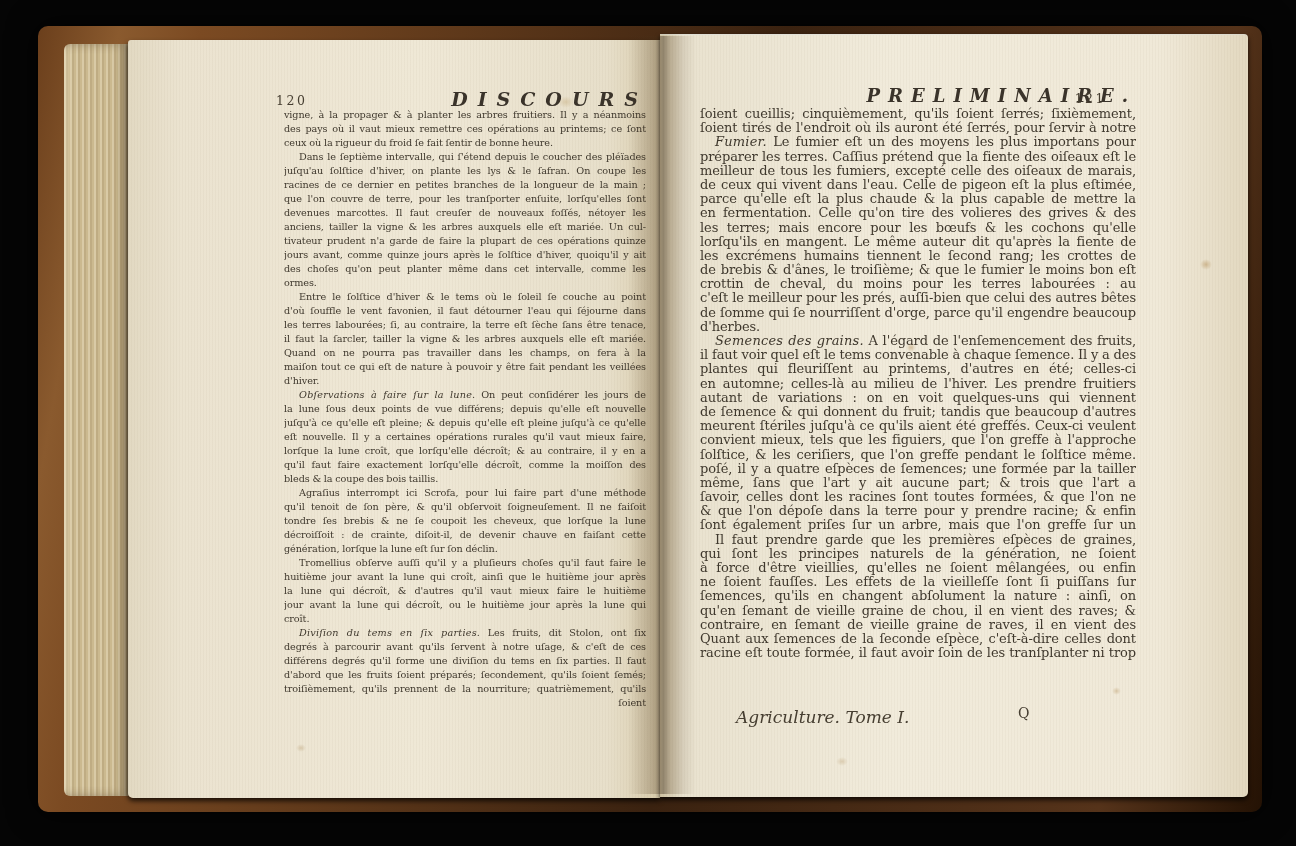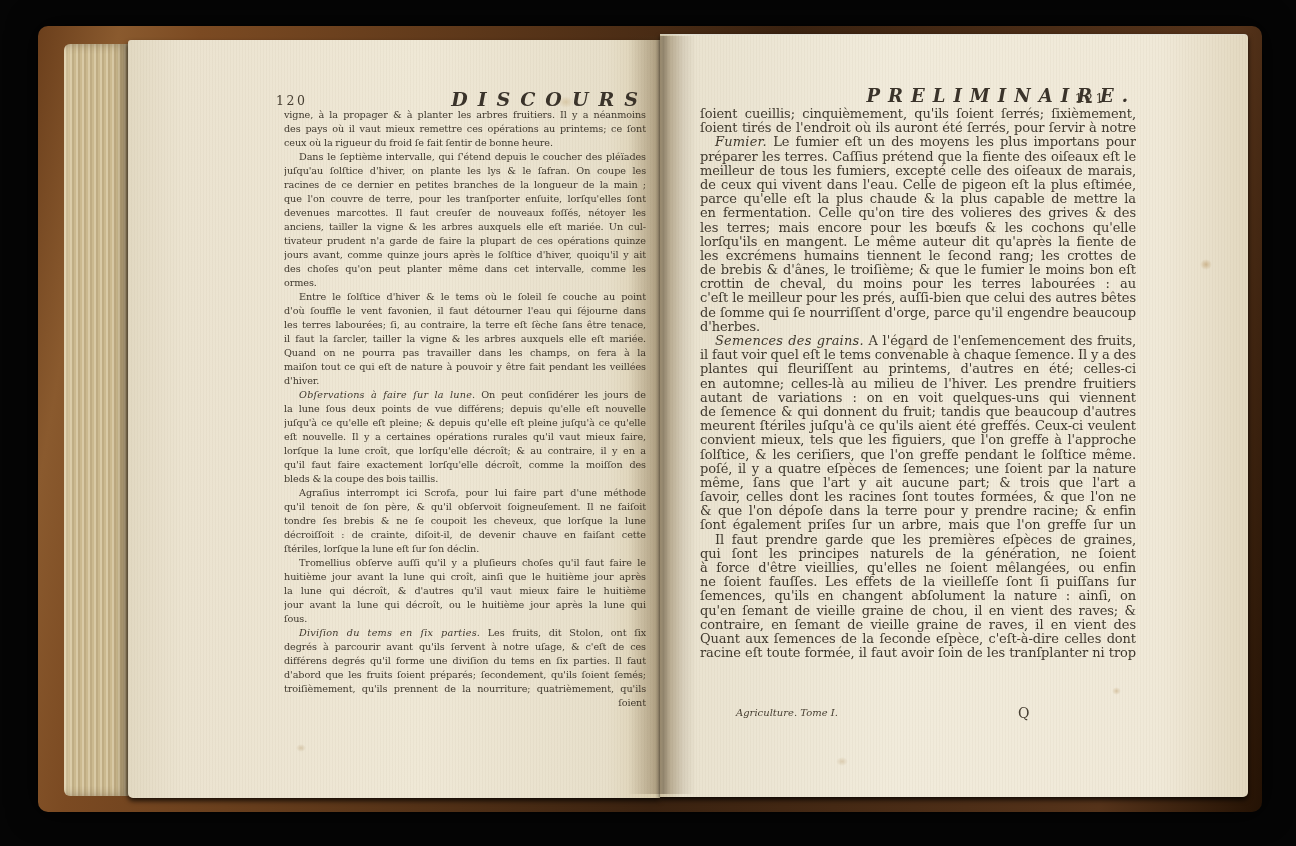--- a/index.html
+++ b/index.html
@@ -34,21 +34,21 @@
   .tc-left{left:156px;top:68px;width:362px;font-size:9.7px;}
   .tc-right{left:40px;top:72px;width:436px;font-size:13px;}
   .line{height:14px;line-height:14px;overflow:hidden;text-align:justify;text-align-last:justify;
         letter-spacing:-0.1px;word-spacing:-0.2px;}
   .tc-right .line{height:14.2px;line-height:14.2px;}
   .line.last{text-align-last:left;}
   .line.ind{text-indent:15px;}
   .line.cw{text-align:right;text-align-last:right;}
   .line i{font-style:italic;letter-spacing:.2px;}
   .footer{position:absolute;left:40px;top:672px;width:436px;height:18px;}
-  .sig-title{position:absolute;left:36px;top:0;font-style:italic;font-size:10px;color:#463e31;}
+  .sig-title{position:absolute;left:36px;top:0;font-style:italic;font-size:17px;color:#463e31;}
   .sig-letter{position:absolute;left:318px;top:-2px;font-size:14px;color:#463e31;}
   .spot{position:absolute;border-radius:50%;pointer-events:none;}
 </style>
 </head>
 <body>
 
 <div class="stage">
   <div class="book"></div>
   <div class="fore-edge"></div>
 
@@ -83,26 +83,26 @@
         <div class="line">la lune ſous deux points de vue différens; depuis qu'elle eſt nouvelle</div>
         <div class="line">juſqu'à ce qu'elle eſt pleine; &amp; depuis qu'elle eſt pleine juſqu'à ce qu'elle</div>
         <div class="line">eſt nouvelle. Il y a certaines opérations rurales qu'il vaut mieux faire,</div>
         <div class="line">lorſque la lune croît, que lorſqu'elle décroît; &amp; au contraire, il y en a</div>
         <div class="line">qu'il faut faire exactement lorſqu'elle décroît, comme la moiſſon des</div>
         <div class="line last">bleds &amp; la coupe des bois taillis.</div>
         <div class="line ind">Agraſius interrompt ici Scrofa, pour lui faire part d'une méthode</div>
         <div class="line">qu'il tenoit de ſon père, &amp; qu'il obſervoit ſoigneuſement. Il ne faiſoit</div>
         <div class="line">tondre ſes brebis &amp; ne ſe coupoit les cheveux, que lorſque la lune</div>
         <div class="line">décroiſſoit : de crainte, diſoit-il, de devenir chauve en faiſant cette</div>
-        <div class="line last">ſtériles, lorſque la lune eſt ſur ſon déclin.</div>
+        <div class="line last">génération, lorſque la lune eſt ſur ſon déclin.</div>
         <div class="line ind">Tromellius obſerve auſſi qu'il y a pluſieurs choſes qu'il faut faire le</div>
         <div class="line">huitième jour avant la lune qui croît, ainſi que le huitième jour après</div>
         <div class="line">la lune qui décroît, &amp; d'autres qu'il vaut mieux faire le huitième</div>
         <div class="line">jour avant la lune qui décroît, ou le huitième jour après la lune qui</div>
-        <div class="line last">ſous.</div>
+        <div class="line last">croît.</div>
         <div class="line ind"><i>Diviſion du tems en ſix parties.</i> Les fruits, dit Stolon, ont ſix</div>
         <div class="line">degrés à parcourir avant qu'ils ſervent à notre uſage, &amp; c'eſt de ces</div>
         <div class="line">différens degrés qu'il forme une diviſion du tems en ſix parties. Il faut</div>
         <div class="line">d'abord que les fruits ſoient préparés; ſecondement, qu'ils ſoient ſemés;</div>
         <div class="line">troiſièmement, qu'ils prennent de la nourriture; quatrièmement, qu'ils</div>
         <div class="line cw">ſoient</div>
       </div>
     <div class="spot" style="left:430px;top:56px;width:16px;height:12px;background:radial-gradient(rgba(170,130,60,.25),rgba(170,130,60,0) 70%);"></div>
     <div class="spot" style="left:168px;top:704px;width:10px;height:8px;background:radial-gradient(rgba(150,110,50,.25),rgba(150,110,50,0) 70%);"></div>
   </div>
@@ -132,21 +132,21 @@
         <div class="line last">d'herbes.</div>
         <div class="line ind"><i>Semences des grains.</i> A l'égard de l'enſemencement des fruits,</div>
         <div class="line">il faut voir quel eſt le tems convenable à chaque ſemence. Il y a des</div>
         <div class="line">plantes qui fleuriſſent au printems, d'autres en été; celles-ci paroiſſent</div>
         <div class="line">en automne; celles-là au milieu de l'hiver. Les prendre fruitiers offrent</div>
         <div class="line">autant de variations : on en voit quelques-uns qui viennent ſimplement</div>
         <div class="line">de ſemence &amp; qui donnent du fruit; tandis que beaucoup d'autres de-</div>
         <div class="line">meurent ſtériles juſqu'à ce qu'ils aient été greffés. Ceux-ci veulent être</div>
         <div class="line">convient mieux, tels que les figuiers, que l'on greffe à l'approche du</div>
         <div class="line">ſolſtice, &amp; les ceriſiers, que l'on greffe pendant le ſolſtice même. Cela</div>
-        <div class="line">poſé, il y a quatre eſpèces de ſemences; une ſoient par la nature</div>
+        <div class="line">poſé, il y a quatre eſpèces de ſemences; une formée par la tailler</div>
         <div class="line">même, ſans que l'art y ait aucune part; &amp; trois que l'art a découvertes;</div>
         <div class="line">ſavoir, celles dont les racines ſont toutes formées, &amp; que l'on ne fait que</div>
         <div class="line">&amp; que l'on dépoſe dans la terre pour y prendre racine; &amp; enfin celles qui</div>
         <div class="line last">ſont également priſes ſur un arbre, mais que l'on greffe ſur un autre.</div>
         <div class="line ind">Il faut prendre garde que les premières eſpèces de graines, celles</div>
         <div class="line">qui ſont les principes naturels de la génération, ne ſoient deſſéchées</div>
         <div class="line">à force d'être vieillies, qu'elles ne ſoient mêlangées, ou enfin qu'elles</div>
         <div class="line">ne ſoient fauſſes. Les effets de la vieilleſſe ſont ſi puiſſans ſur certaines</div>
         <div class="line">ſemences, qu'ils en changent abſolument la nature : ainſi, on prétend</div>
         <div class="line">qu'en ſemant de vieille graine de chou, il en vient des raves; &amp; qu'au</div>

